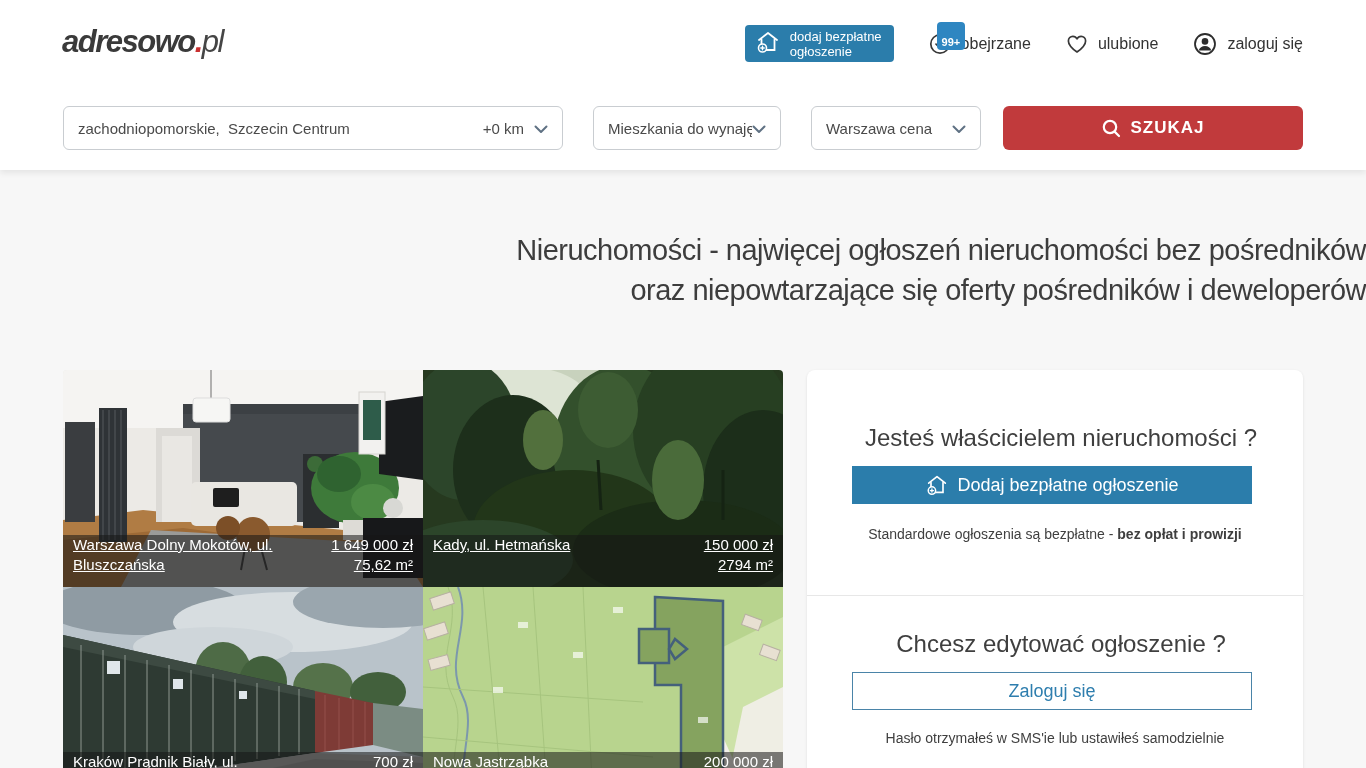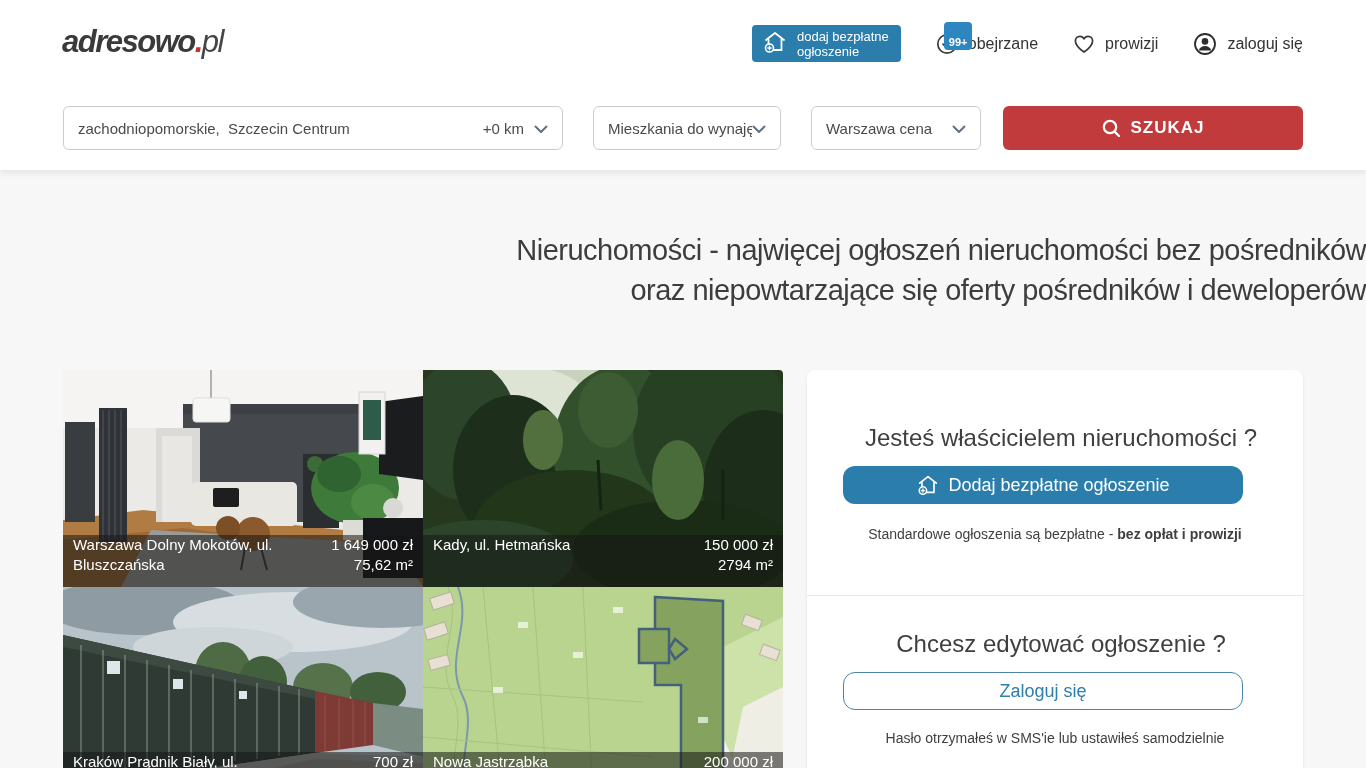--- a/index.html
+++ b/index.html
@@ -46,31 +46,31 @@
           line-height:40px; font-weight:400; color:#3d3d3d; font-stretch:condensed;
           letter-spacing:-0.5px; }
 
   
   .grid { position:absolute; left:63px; top:370px; width:720px; display:grid;
           grid-template-columns:360px 360px; border-radius:4px; overflow:hidden; }
   .card { position:relative; width:360px; height:217px; overflow:hidden; cursor:pointer; }
   .card svg { display:block; width:100%; height:100%; }
   .cap { position:absolute; left:0; right:0; bottom:0; min-height:52px;
          background:rgba(22,22,22,0.55); color:#fff; display:flex; justify-content:space-between;
-         padding:0 10px 7px; font-size:15px; line-height:20px; }
+         padding:0 10px 7px; font-size:15px; line-height:20px;text-decoration:underline; }
   .cap .loc-txt { max-width:240px; }
   .cap .nums { text-align:right; white-space:nowrap; }
 
   
   .sidebar { position:absolute; left:807px; top:370px; width:496px; height:434px; background:#fff;
              border-radius:8px; box-shadow:0 1px 3px rgba(0,0,0,0.1); }
   .sb-h { position:absolute; left:12px; right:0; text-align:center; font-size:24px; color:#3f3f3f; }
   .sb-h1 { top:54px; }
   .sb-h2 { top:260px; }
-  .sb-btn { position:absolute; left:36px; width:400px; height:38px; border-radius:12px;
+  .sb-btn { position:absolute; left:45px; width:400px; height:38px; border-radius:0;
             font-size:18px; display:flex; align-items:center; justify-content:center; gap:8px;
             cursor:pointer; font-family:"Liberation Sans", sans-serif; }
   .sb-btn-blue { top:96px; background:#2b7dab; color:#fff; border:none; }
   .sb-btn-outline { top:302px; background:#fff; color:#2e7eae; border:1px solid #4a84a8; }
   .sb-note { position:absolute; left:0; right:0; text-align:center; font-size:14px; color:#3f3f3f; }
   .sb-note1 { top:156px; }
   .sb-note2 { top:360px; }
   .sb-div { position:absolute; top:225px; left:0; right:0; height:1px; background:#e7e7e7; }
 </style>
 </head>
@@ -111,21 +111,21 @@
         </span>
         <span>obejrzane</span>
       </button>
 
       <button class="hdr-link">
         <span style="display:inline-flex;">
           <svg width="24" height="24" viewBox="0 0 24 24" fill="none">
             <path d="M12 20 C5 15 3.4 11.4 3.4 8.9 C3.4 6.3 5.4 4.4 7.9 4.4 C9.6 4.4 11.2 5.4 12 6.9 C12.8 5.4 14.4 4.4 16.1 4.4 C18.6 4.4 20.6 6.3 20.6 8.9 C20.6 11.4 19 15 12 20 Z" stroke="#383838" stroke-width="1.7" stroke-linejoin="round"></path>
           </svg>
         </span>
-        <span>prowizji</span>
+        <span>ulubione</span>
       </button>
 
       <button class="hdr-link">
         <span style="display:inline-flex;">
           <svg width="26" height="26" viewBox="0 0 26 26" fill="none">
             <circle cx="13" cy="13" r="10" stroke="#2d2d2d" stroke-width="1.8"></circle>
             <circle cx="13" cy="10.4" r="3.3" fill="#2d2d2d"></circle>
             <path d="M6.6 19.6 C7.6 16.6 10 15 13 15 C16 15 18.4 16.6 19.4 19.6" fill="#2d2d2d"></path>
           </svg>
         </span>

